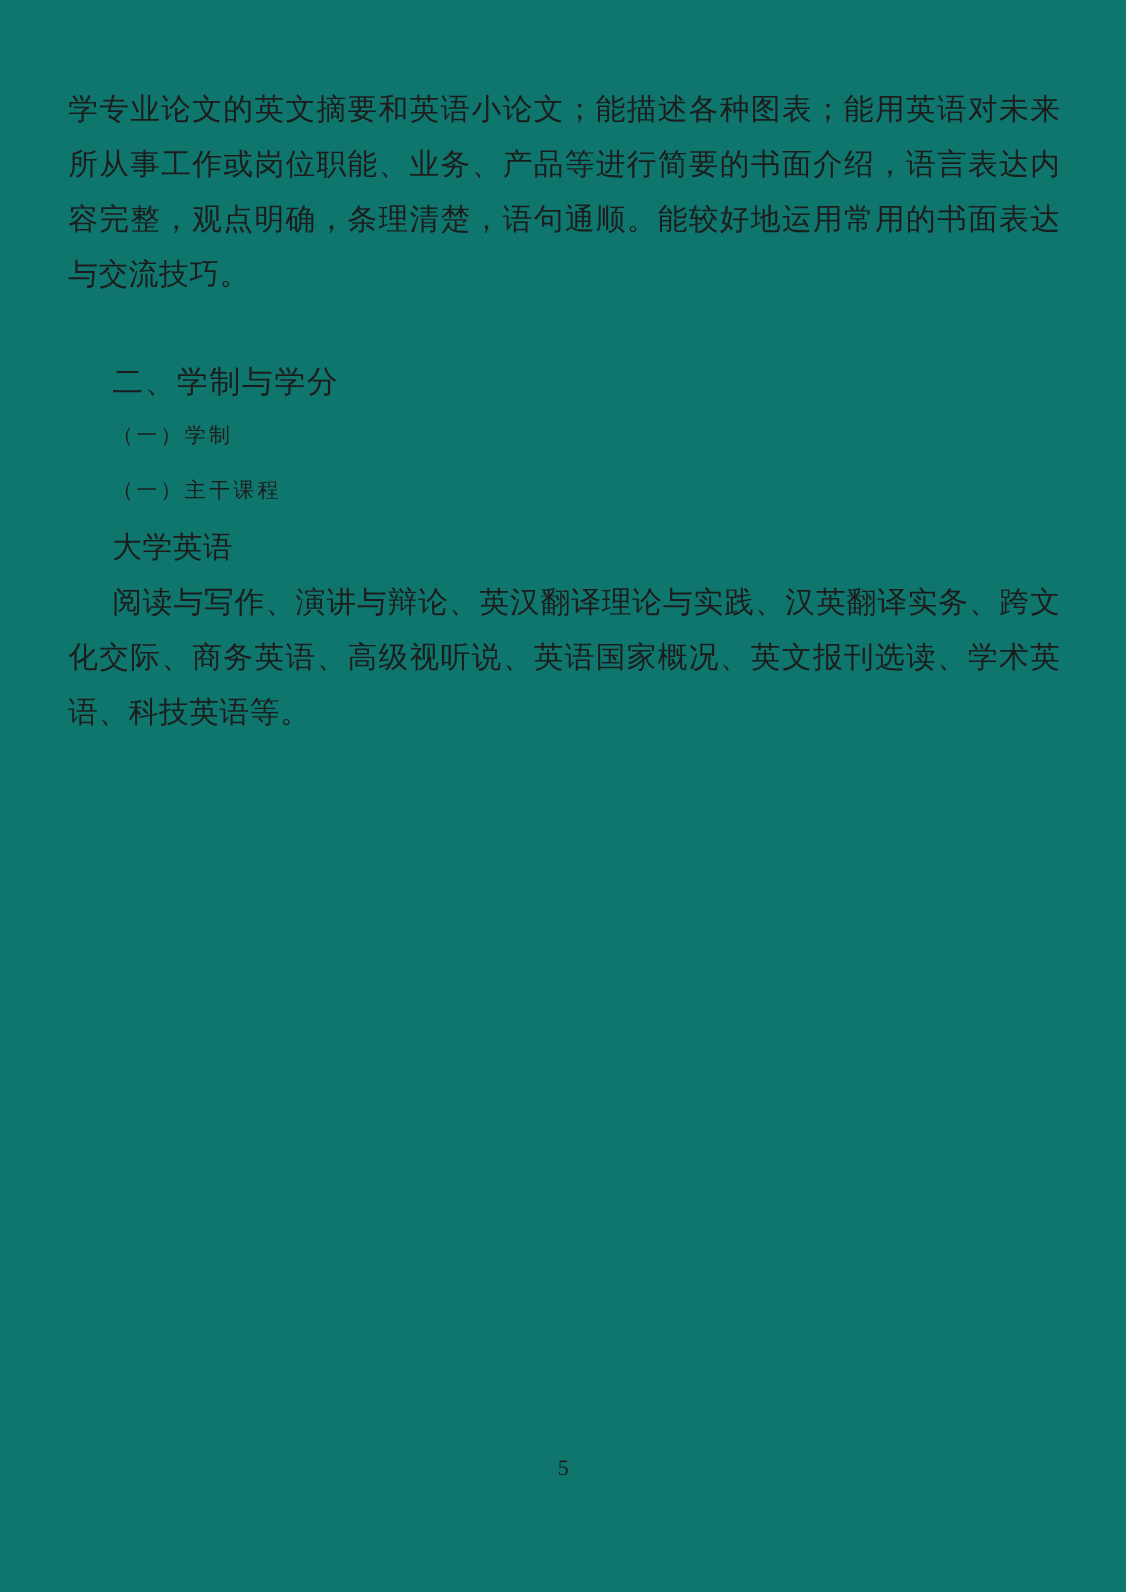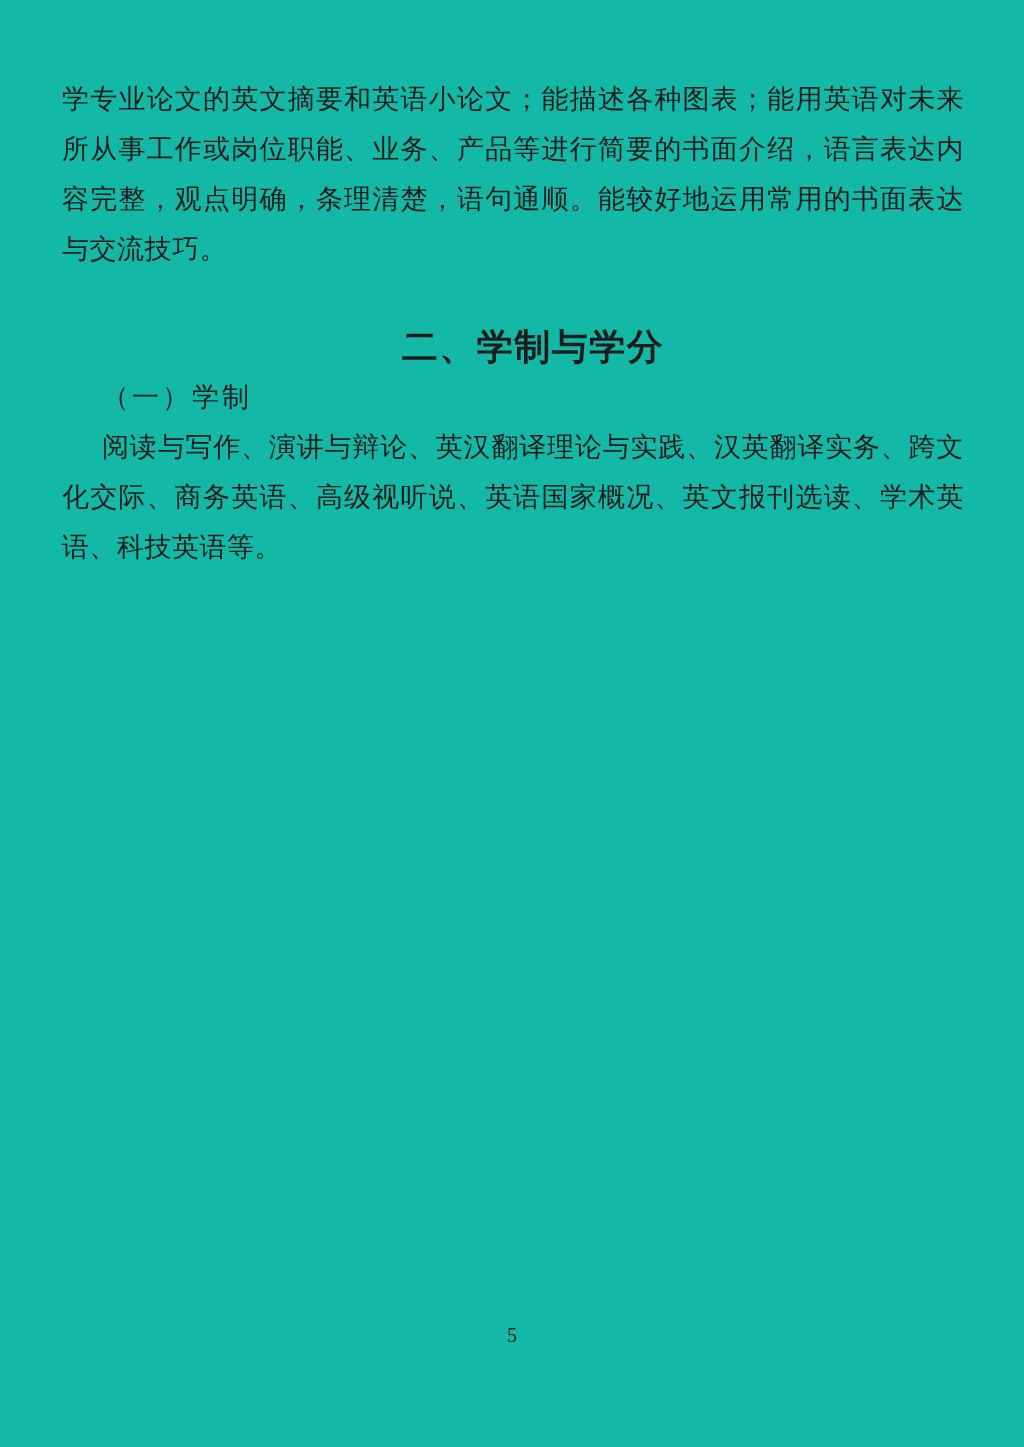--- a/index.html
+++ b/index.html
@@ -4,55 +4,54 @@
 <style>
   html, body {
     margin: 0;
     padding: 0;
     background: #ffffff;
   }
   .page {
     position: relative;
     width: 1024px;
     height: 1447px;
-    background: #14b8a6;
+    background: #0f766e;
     box-sizing: border-box;
     padding: 74px 60px 0 62px;
     font-family: "Liberation Serif", "DejaVu Serif", serif;
     color: #1c1c1c;
     overflow: hidden;
   }
   .body-text {
     margin: 0;
     font-size: 27px;
     line-height: 50px;
     text-align: justify;
     text-justify: inter-ideograph;
     letter-spacing: 0.5px;
   }
   .indent {
     text-indent: 40px;
   }
   .sub-heading {
     margin: 0;
-    font-size: 27px;
+    font-size: 19px;
     line-height: 50px;
     text-indent: 40px;
     letter-spacing: 3px;
     font-weight: 400;
   }
   .section-heading {
     margin: 48px 0 0 0;
-    font-size: 36px;
+    font-size: 28px;
     line-height: 50px;
-    font-weight: 700;
+    font-weight: 400;
     font-family: "Liberation Sans", "DejaVu Sans", sans-serif;
     text-indent: 40px;
     letter-spacing: 1.5px;
-    text-align: center;
   }
   .page-number {
     position: absolute;
     bottom: 100px;
     left: 0;
     width: 100%;
     text-align: center;
     font-size: 20px;
     line-height: 24px;
     color: #1c1c1c;
@@ -67,20 +66,22 @@
 
 
   <h2 class="section-heading">二、学制与学分</h2>
 
   <p class="sub-heading">（一）学制</p>
 
 
 
 
 
+  <p class="sub-heading">（一）主干课程</p>
 
+  <p class="body-text indent">大学英语</p>
 
 
   <p class="body-text indent">阅读与写作、演讲与辩论、英汉翻译理论与实践、汉英翻译实务、跨文化交际、商务英语、高级视听说、英语国家概况、英文报刊选读、学术英语、科技英语等。</p>
 
   <div class="page-number">5</div>
 
 </div>
 
 </body></html>

